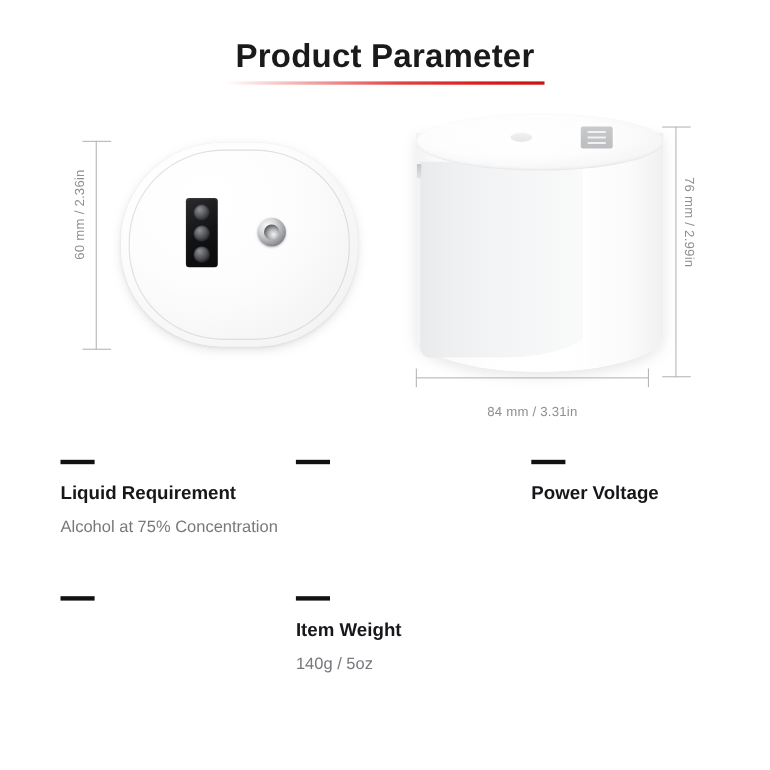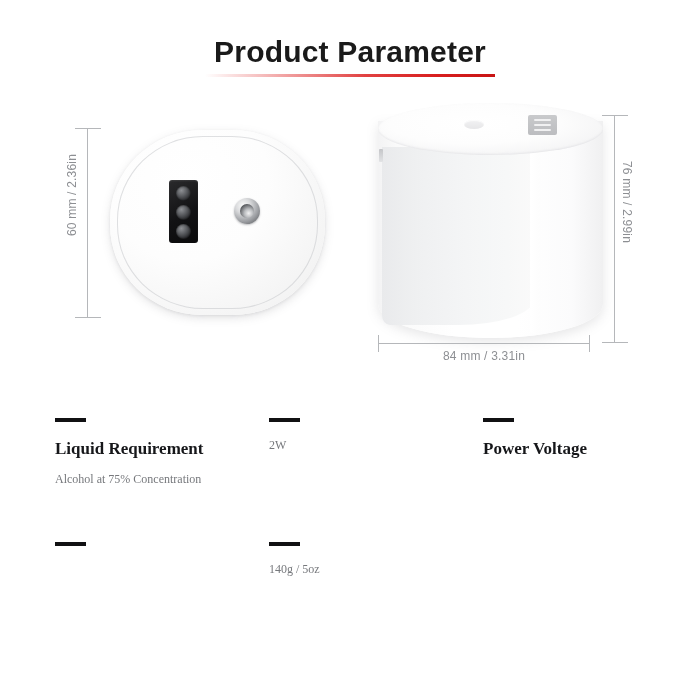--- a/index.html
+++ b/index.html
@@ -315,36 +315,35 @@
     top: -8px;
     width: 1px;
     height: 17px;
     background: #b5b7ba;
   }
   #dim-bottom-cap-left { left: 0; }
   #dim-bottom-cap-right { left: 211px; }
   #dim-bottom-label {
     position: absolute;
     left: 0;
-    top: 6px;
+    top: 24px;
     width: 212px;
     text-align: center;
     font-size: 12px;
     color: #8d8f93;
     white-space: nowrap;
     letter-spacing: 0.2px;
   }
 
   
   #spec-grid {
     position: absolute;
     top: 418px;
     left: 55px;
     width: 600px;
-    font-family: Liberation Serif, serif;
   }
   .spec-row {
     display: flex;
     margin-bottom: 55px;
   }
   .spec-col {
     width: 214px;
     flex: 0 0 214px;
   }
   .spec-dash {
@@ -355,21 +354,21 @@
   }
   .spec-title {
     font-size: 17px;
     font-weight: bold;
     color: #16171a;
     line-height: 21px;
     margin-bottom: 13px;
     white-space: nowrap;
   }
   .spec-value {
-    font-size: 12px;
+    font-size: 15px;
     color: #76787c;
     line-height: 15px;
     white-space: nowrap;
   }
 </style>
 </head>
 <body>
 
 <div id="title-block">
   <div id="page-title">Product Parameter</div>
@@ -436,30 +435,30 @@
 <div id="spec-grid">
 
   <div class="spec-row">
     <div class="spec-col">
       <div class="spec-dash"></div>
       <div class="spec-title">Liquid Requirement</div>
       <div class="spec-value">Alcohol at 75% Concentration</div>
     </div>
     <div class="spec-col">
       <div class="spec-dash"></div>
-      <div class="spec-value">2W</div>
     </div>
     <div class="spec-col">
       <div class="spec-dash"></div>
       <div class="spec-title">Power Voltage</div>
     </div>
   </div>
 
   <div class="spec-row">
     <div class="spec-col">
       <div class="spec-dash"></div>
     </div>
     <div class="spec-col">
       <div class="spec-dash"></div>
+      <div class="spec-title">Item Weight</div>
       <div class="spec-value">140g / 5oz</div>
     </div>
   </div>
 </div>
 
 </body></html>

